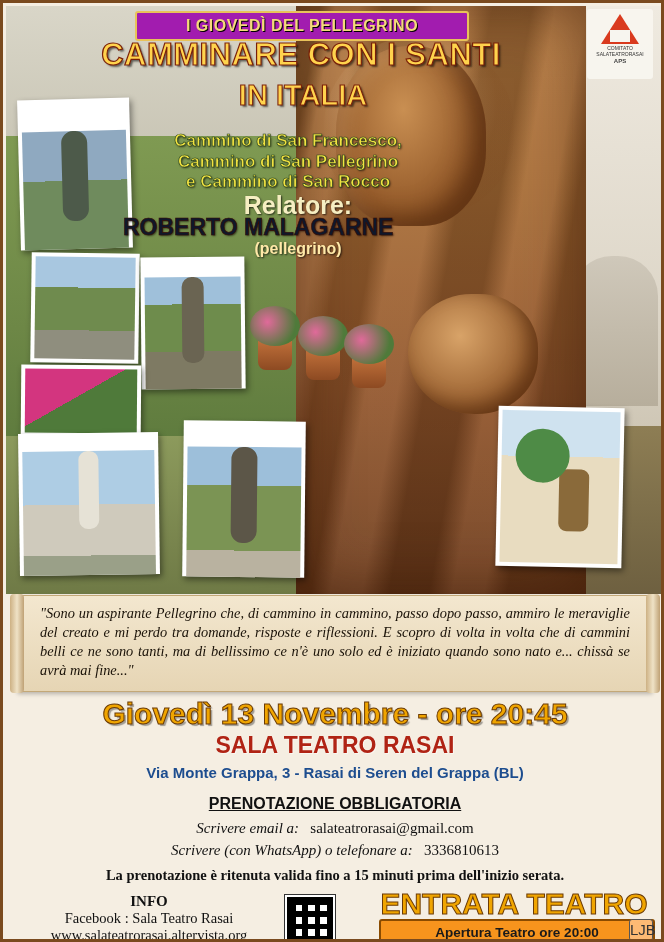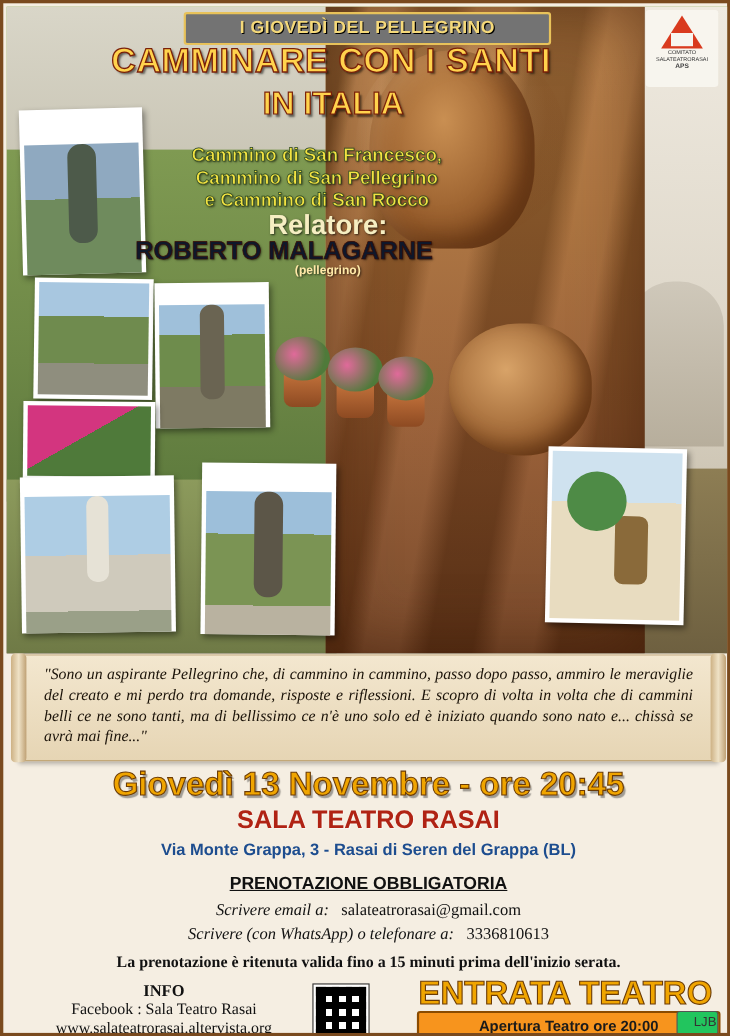--- a/index.html
+++ b/index.html
@@ -126,24 +126,24 @@
   }
   #pot1{ left:252px; top:334px; }
   #pot2{ left:300px; top:344px; }
   #pot3{ left:346px; top:352px; }
 
   
   .banner {
     position: absolute;
     left: 132px; top: 8px;
     width: 330px; height: 26px;
-    background: #737373;
+    background: #a21caf;
     border: 2px solid #e8c25a;
     border-radius: 3px;
-    display: flex; align-items: center; justify-content: center; margin-left: 32px;
+    display: flex; align-items: center; justify-content: center;
   }
   .banner span {
     color: #f5d97a;
     font-weight: bold;
     font-size: 16px;
     letter-spacing: .5px;
     text-shadow: 1px 1px 0 #000;
   }
   .title1 {
     position: absolute; left: 88px; top: 34px; width: 420px;
@@ -179,21 +179,21 @@
   .relatore-name {
     position: absolute; left: 120px; top: 211px; width: 350px;
     text-align: left;
     color: #0f172a; font-size: 23px; font-weight: bold;
     -webkit-text-stroke: .6px #3a0c04;
     text-shadow: 1px 1px 2px rgba(0,0,0,.6);
   }
   .relatore-note {
     position: absolute; left: 150px; top: 237px; width: 290px;
     text-align: center;
-    color: #ffe9a8; font-size: 11px; font-weight: bold;
+    color: #ffe9a8; font-size: 16px; font-weight: bold;
     text-shadow: 1px 1px 2px rgba(0,0,0,.7);
   }
 
   
   .logo-left {
     position:absolute; left: 8px; top: 6px; width: 110px; height: 82px;
     background: rgba(245,240,230,.86);
     border-radius: 4px;
     text-align:center;
   }
@@ -330,23 +330,22 @@
     background: #f7941d;
     border: 2px solid #8a4b00;
     border-radius: 3px;
     display:flex; align-items:center; justify-content:center;
     color: #1a1a1a; font-size: 13.5px; font-weight: bold;
   }
   .sig {
     position: absolute; right: 8px; top: 916px;
     width: 22px; height: 20px;
     border: 1px solid #555; border-radius: 3px;
-    font-size: 12px; color: #333; text-align:center; line-height:19px;
-    background: #22c55e;
-    padding-left: 14px;
+    font-size: 15px; color: #333; text-align:center; line-height:19px;
+    background: #fdba74;
   }
 </style>
 </head>
 <body>
 
 <div id="poster">
 
   <div class="hero">
     <div class="wall-left"></div>
     <div class="green-top"></div>

